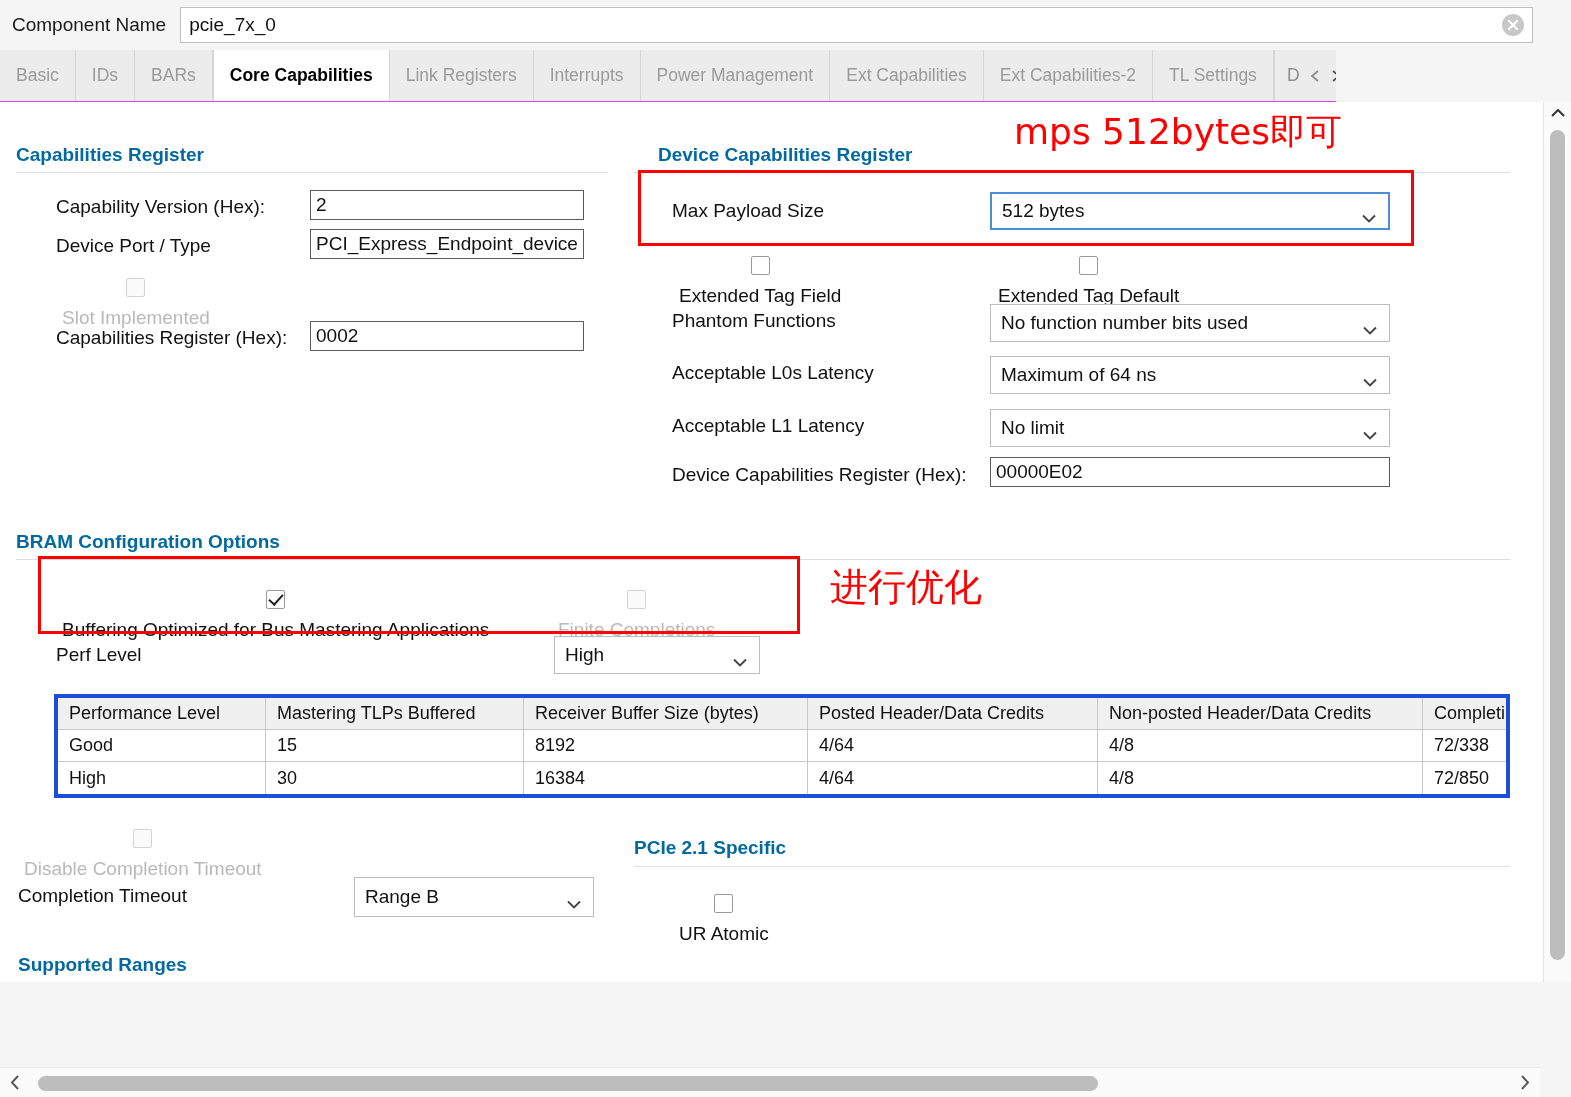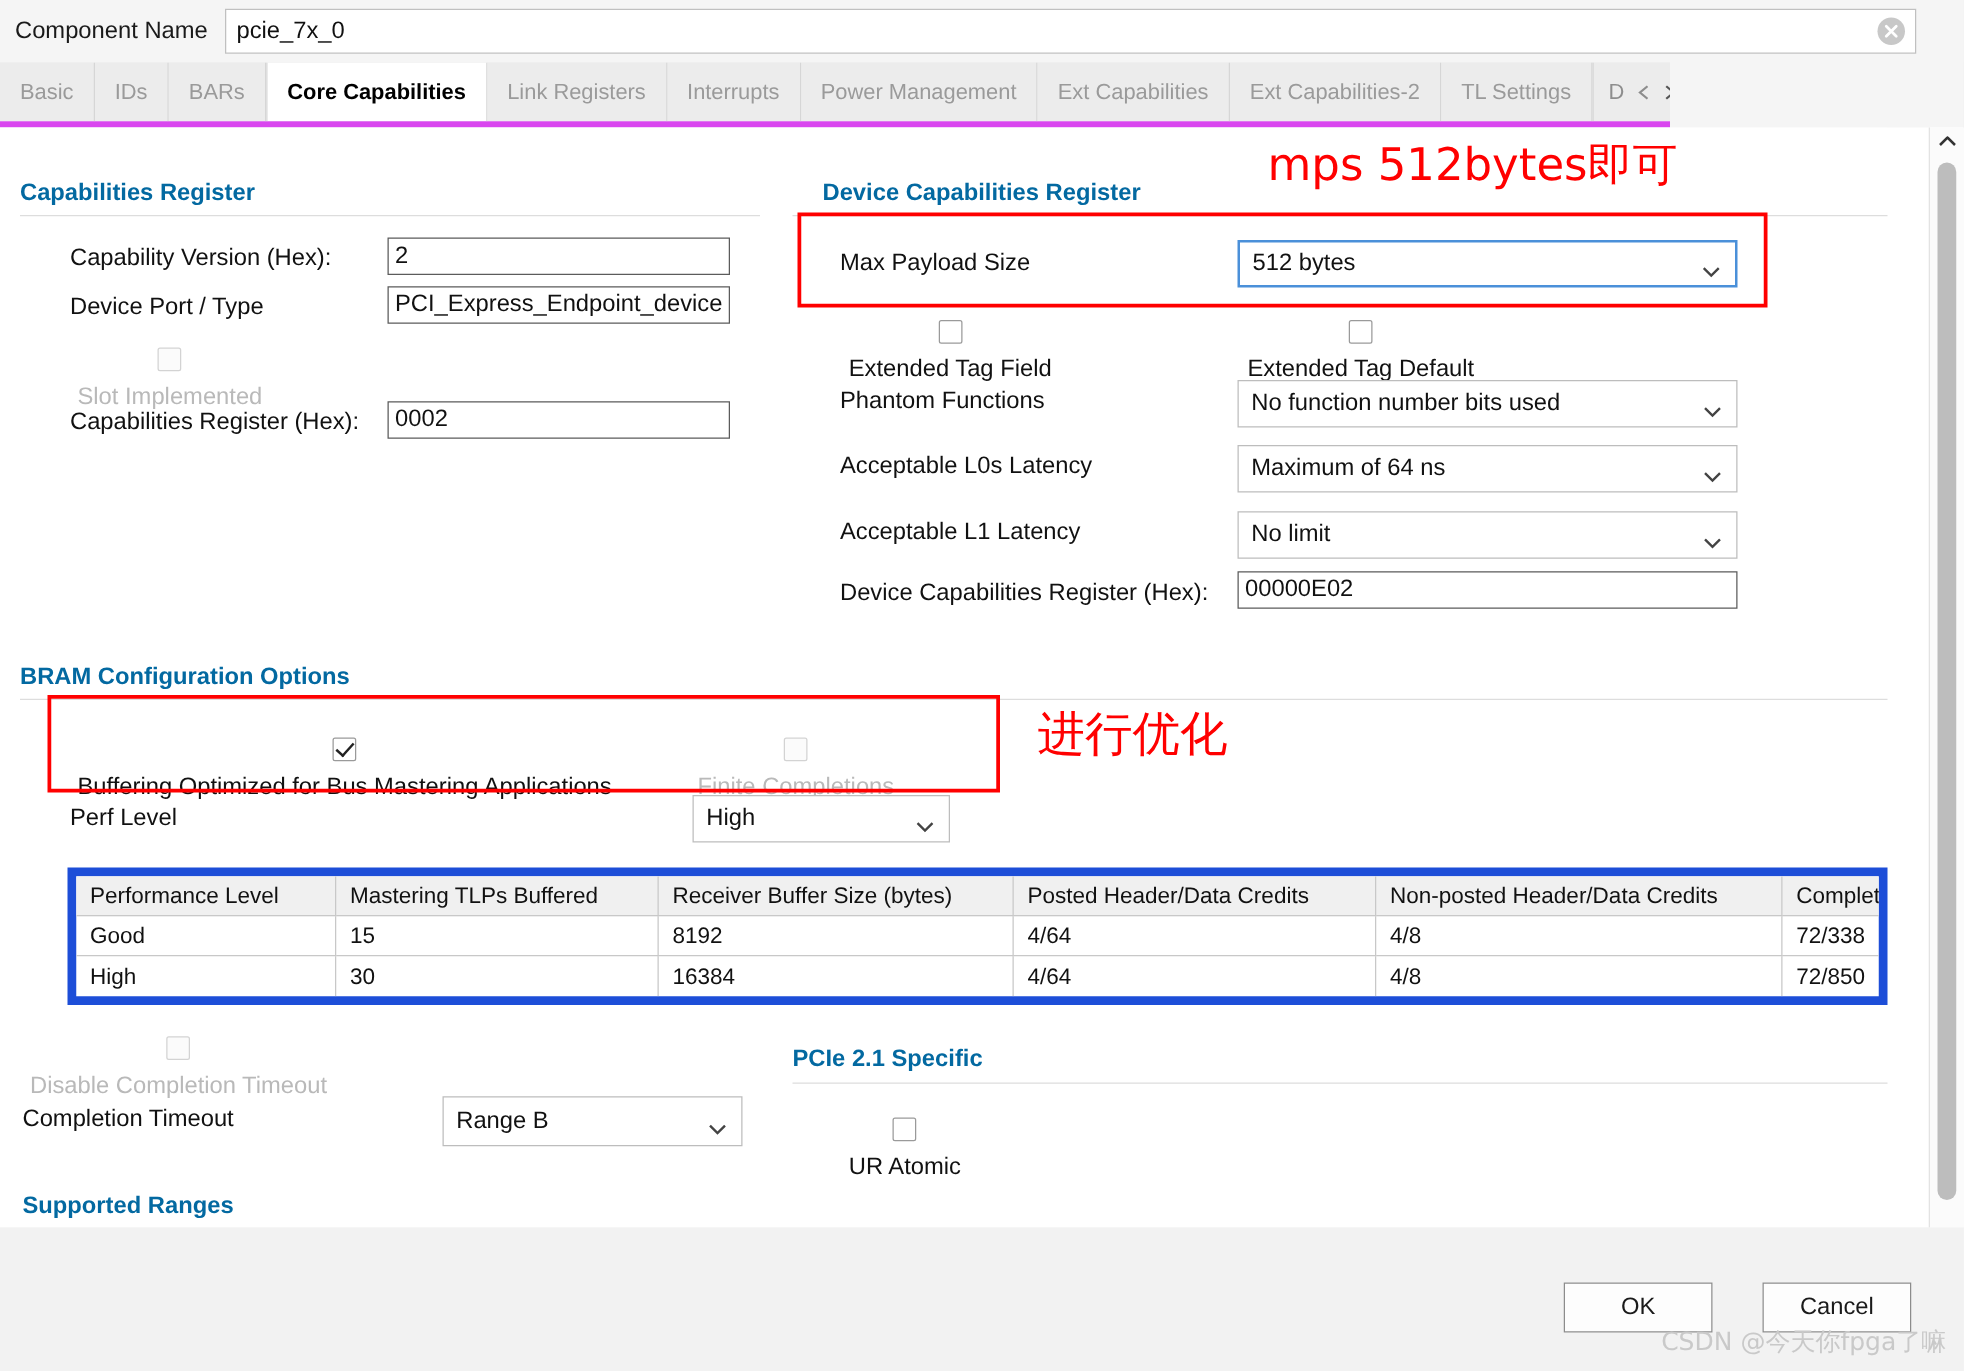--- a/index.html
+++ b/index.html
@@ -67,21 +67,21 @@
     cursor: pointer;
   }
   .clear-icon svg { display:block; }
 
   
   .tabbar {
     position: absolute;
     left: 0; top: 50px;
     width: 1336px; height: 52px;
     background: #ececec;
-    border-bottom: 5px solid #d946ef;
+    border-bottom: 1px solid #d946ef;
     display: flex;
     align-items: stretch;
     overflow: hidden;
   }
   .tab {
     display: flex;
     align-items: center;
     padding: 0 16px;
     font-size: 17.5px;
     color: #9a9a9a;
@@ -206,21 +206,21 @@
     border: solid #222;
     border-width: 0 2px 2px 0;
     transform: rotate(42deg);
   }
   .cb-label { font-size: 19px; color: #111; }
   .cb-label.dim { color: #b9b9b9; }
 
   
   .tbl {
     position: absolute;
-    border: 7px solid #1d4ed8;
+    border: 4px solid #1d4ed8;
     background: #fff;
     overflow: hidden;
     text-align: right;
   }
   .tbl-row { display: flex; }
   .tbl-row.head { background: #f0f0f0; }
   .tbl-cell {
     border-right: 1px solid #c8c8c8;
     border-bottom: 1px solid #c8c8c8;
     font-size: 18px;
@@ -574,19 +574,14 @@
     <div class="track">
       <div class="thumb"></div>
     </div>
     <div class="arrow">
       <svg width="10" height="15" viewBox="0 0 10 15">
           <path d="M2 1 L8 7.5 L2 14" fill="none" stroke="#555" stroke-width="1.9"></path>
         </svg>
     </div>
   </div>
 
-  <div class="footer">
-    <div class="btn" style="left:1251px; top:44px; width:119px; height:40px;">OK</div>
-    <div class="btn" style="left:1410px; top:44px; width:119px; height:40px;">Cancel</div>
-    <div class="watermark">CSDN @今天你fpga了嘛</div>
-  </div>
 
 </div>
 
 </body></html>

